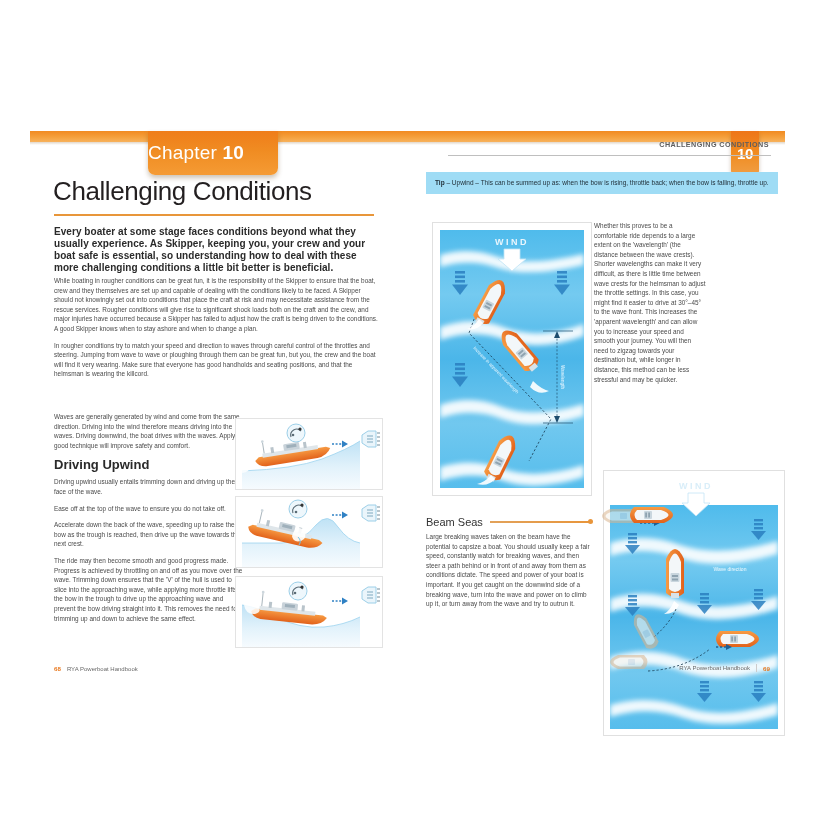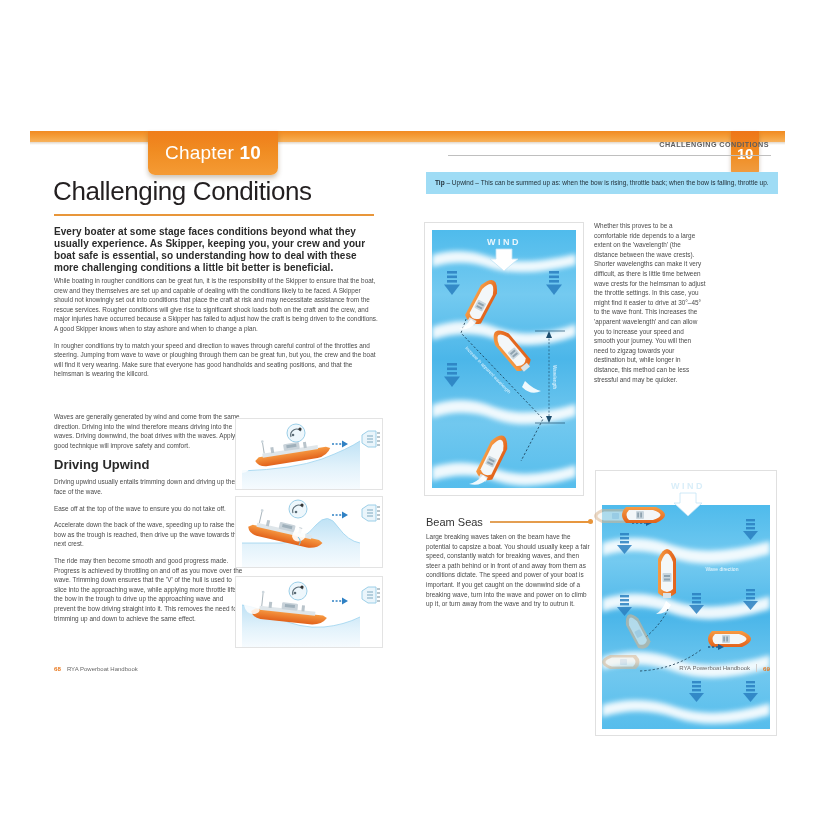--- a/index.html
+++ b/index.html
@@ -31,21 +31,21 @@
   }
 
   
   .chapter-tab {
     position: absolute;
     left: 148px; top: 131px;
     width: 130px; height: 44px;
     background: linear-gradient(to bottom, #ef7d1a 0%, #f08c22 45%, #f59b34 100%);
     border-radius: 0 0 7px 7px;
     box-shadow: 0 3px 5px rgba(90,55,10,.30);
-    display: flex; align-items: center; justify-content: center;
+    display: flex; align-items: center; 
   }
   .chapter-tab .label {
     color: #ffffff;
     font-size: 19px;
     letter-spacing: .2px;
     white-space: nowrap;
     font-weight: 300;
   }
   .chapter-tab .label b { font-weight: 700; }
 
@@ -156,20 +156,21 @@
   .wavepanel { position: absolute; left: 200px; width: 148px; height: 72px; }
   .wp1 { top: 290px; }
   .wp2 { top: 368px; }
   .wp3 { top: 448px; }
 
   
   .illus {
     position: absolute;
     background: #ffffff;
     border: 1px solid #e0e0e0;
+    margin-left: 8px;
   }
   .illus-zigzag { left: 4px; top: 94px; width: 160px; height: 274px; }
   .illus-beam   { left: 175px; top: 342px; width: 182px; height: 266px; }
 
   svg { display: block; overflow: visible; }
 </style>
 </head>
 <body>
 
 <div class="spread">

